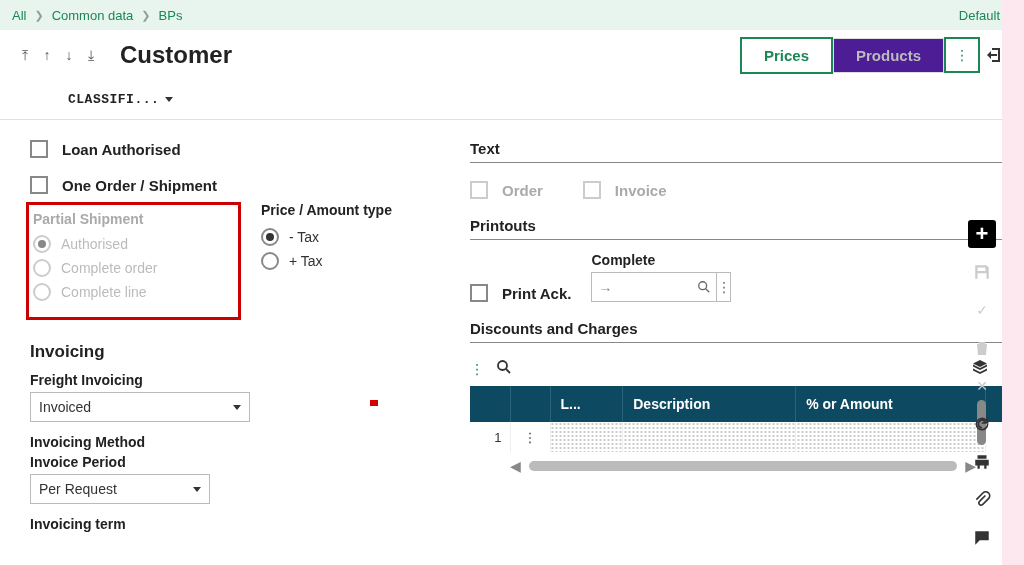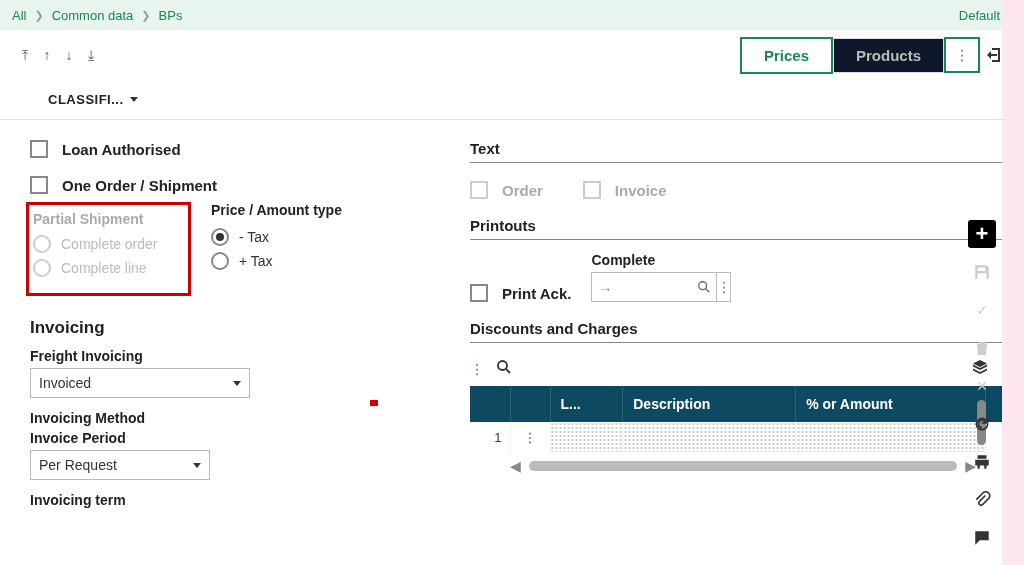--- a/index.html
+++ b/index.html
@@ -11,39 +11,39 @@
 .breadcrumb-sep { color: #999; font-size: 11px; }
 .breadcrumb-right { color: #1a8754; font-size: 13px; display: flex; align-items: center; gap: 4px; }
 
 .header-bar { height: 50px; display: flex; align-items: center; padding: 0 16px; justify-content: space-between; border-bottom: 0; }
 .header-left { display: flex; align-items: center; gap: 12px; }
 .nav-arrows { display: flex; gap: 4px; }
 .nav-arrow { width: 18px; height: 20px; display: flex; align-items: center; justify-content: center; color: #555; cursor: pointer; }
 .page-title { font-size: 24px; font-weight: 700; color: #222; margin-left: 8px; }
 .header-right { display: flex; align-items: center; }
 .btn-outline { border: 2px solid #1a8754; color: #1a8754; background: #fff; padding: 8px 22px; font-size: 15px; font-weight: 600; cursor: pointer; }
-.btn-grey { border: 1px solid #ddd; color: #bbb; background: #0f172a; padding: 8px 22px; font-size: 15px; font-weight: 600; cursor: default; }
+.btn-grey { border: 1px solid #ddd; color: #bbb; background: #4c1d95; padding: 8px 22px; font-size: 15px; font-weight: 600; cursor: default; }
 .icon-btn { width: 36px; height: 36px; border: 2px solid #1a8754; display: flex; align-items: center; justify-content: center; color: #1a8754; cursor: pointer; }
 .exit-icon { width: 28px; height: 28px; display: flex; align-items: center; justify-content: center; color: #333; cursor: pointer; }
 
-.tabs-bar { height: 40px; display: flex; align-items: center; padding-left: 48px; border-bottom: 1px solid #e0e0e0; }
+.tabs-bar { height: 40px; display: flex; align-items: center; padding-left: 68px; border-bottom: 1px solid #e0e0e0; font-family: Liberation Mono, monospace; }
 .tab-item { font-size: 13px; font-weight: 700; color: #222; letter-spacing: 0.5px; display: flex; align-items: center; gap: 6px; cursor: pointer; }
 
 .content-area { display: flex; height: calc(565px - 120px); position: relative; }
 .content-scroll { flex: 1; overflow-y: auto; padding: 20px 8px 20px 30px; display: flex; gap: 30px; }
 .col-left { width: 410px; }
 .col-right { flex: 1; min-width: 0; }
 
 .field-row { display: flex; align-items: center; margin-bottom: 18px; }
 .checkbox { width: 18px; height: 18px; border: 2px solid #888; margin-right: 14px; flex-shrink: 0; }
 .checkbox.disabled { border-color: #ccc; }
 .checkbox-label { font-size: 15px; font-weight: 700; color: #222; }
 .checkbox-label.disabled { color: #aaa; }
 
-.red-box { border: 3px solid #cc0000; padding: 6px 10px 10px 4px; margin-bottom: 10px; margin-left: -4px; width: 165px; }
+.red-box { border: 3px solid #cc0000; padding: 6px 10px 10px 4px; margin-bottom: 10px; margin-left: -4px; width: 215px; }
 .highlight-title { font-size: 14px; font-weight: 700; color: #aaa; margin-bottom: 8px; }
 
 .radio-group { }
 .radio-row { display: flex; align-items: center; margin-bottom: 6px; }
 .radio { width: 18px; height: 18px; border: 2px solid #888; border-radius: 50%; margin-right: 10px; display: flex; align-items: center; justify-content: center; flex-shrink: 0; }
 .radio.disabled { border-color: #ccc; }
 .radio.selected::after { content: ""; width: 8px; height: 8px; background: #333; border-radius: 50%; }
 .radio.disabled.selected::after { background: #888; }
 .radio-label { font-size: 14px; color: #333; }
 .radio-label.disabled { color: #bbb; }
@@ -116,20 +116,21 @@
 </div>
 
 <div class="header-bar">
   <div class="header-left">
     <div class="nav-arrows">
       <span class="nav-arrow">⤒</span>
       <span class="nav-arrow">↑</span>
       <span class="nav-arrow">↓</span>
       <span class="nav-arrow">⤓</span>
     </div>
+    <h1 class="page-title">Customer</h1>
   </div>
   <div class="header-right">
     <button class="btn-outline">Prices</button>
     <button class="btn-grey">Products</button>
     <div class="icon-btn">
       <span>⋮</span>
     </div>
     <div class="exit-icon">
       <svg width="20" height="20" viewBox="0 0 20 20">
           <path d="M8 3h8v14H8v-2h6V5H8V3zm-5 7l4-4v3h6v2H7v3l-4-4z" fill="currentColor"></path>
@@ -156,20 +157,24 @@
 
       <div class="field-row" style="margin-bottom:8px;">
         <div class="checkbox"></div>
         <span class="checkbox-label">One Order / Shipment</span>
       </div>
 
       <div class="two-col">
         <div class="red-box">
           <div class="highlight-title">Partial Shipment</div>
           <div class="radio-group">
+            <div class="radio-row">
+              <div class="radio disabled selected"></div>
+              <span class="radio-label disabled">Authorised</span>
+            </div>
             <div class="radio-row">
               <div class="radio disabled"></div>
               <span class="radio-label disabled">Complete order</span>
             </div>
             <div class="radio-row">
               <div class="radio disabled"></div>
               <span class="radio-label disabled">Complete line</span>
             </div>
           </div>
         </div>

